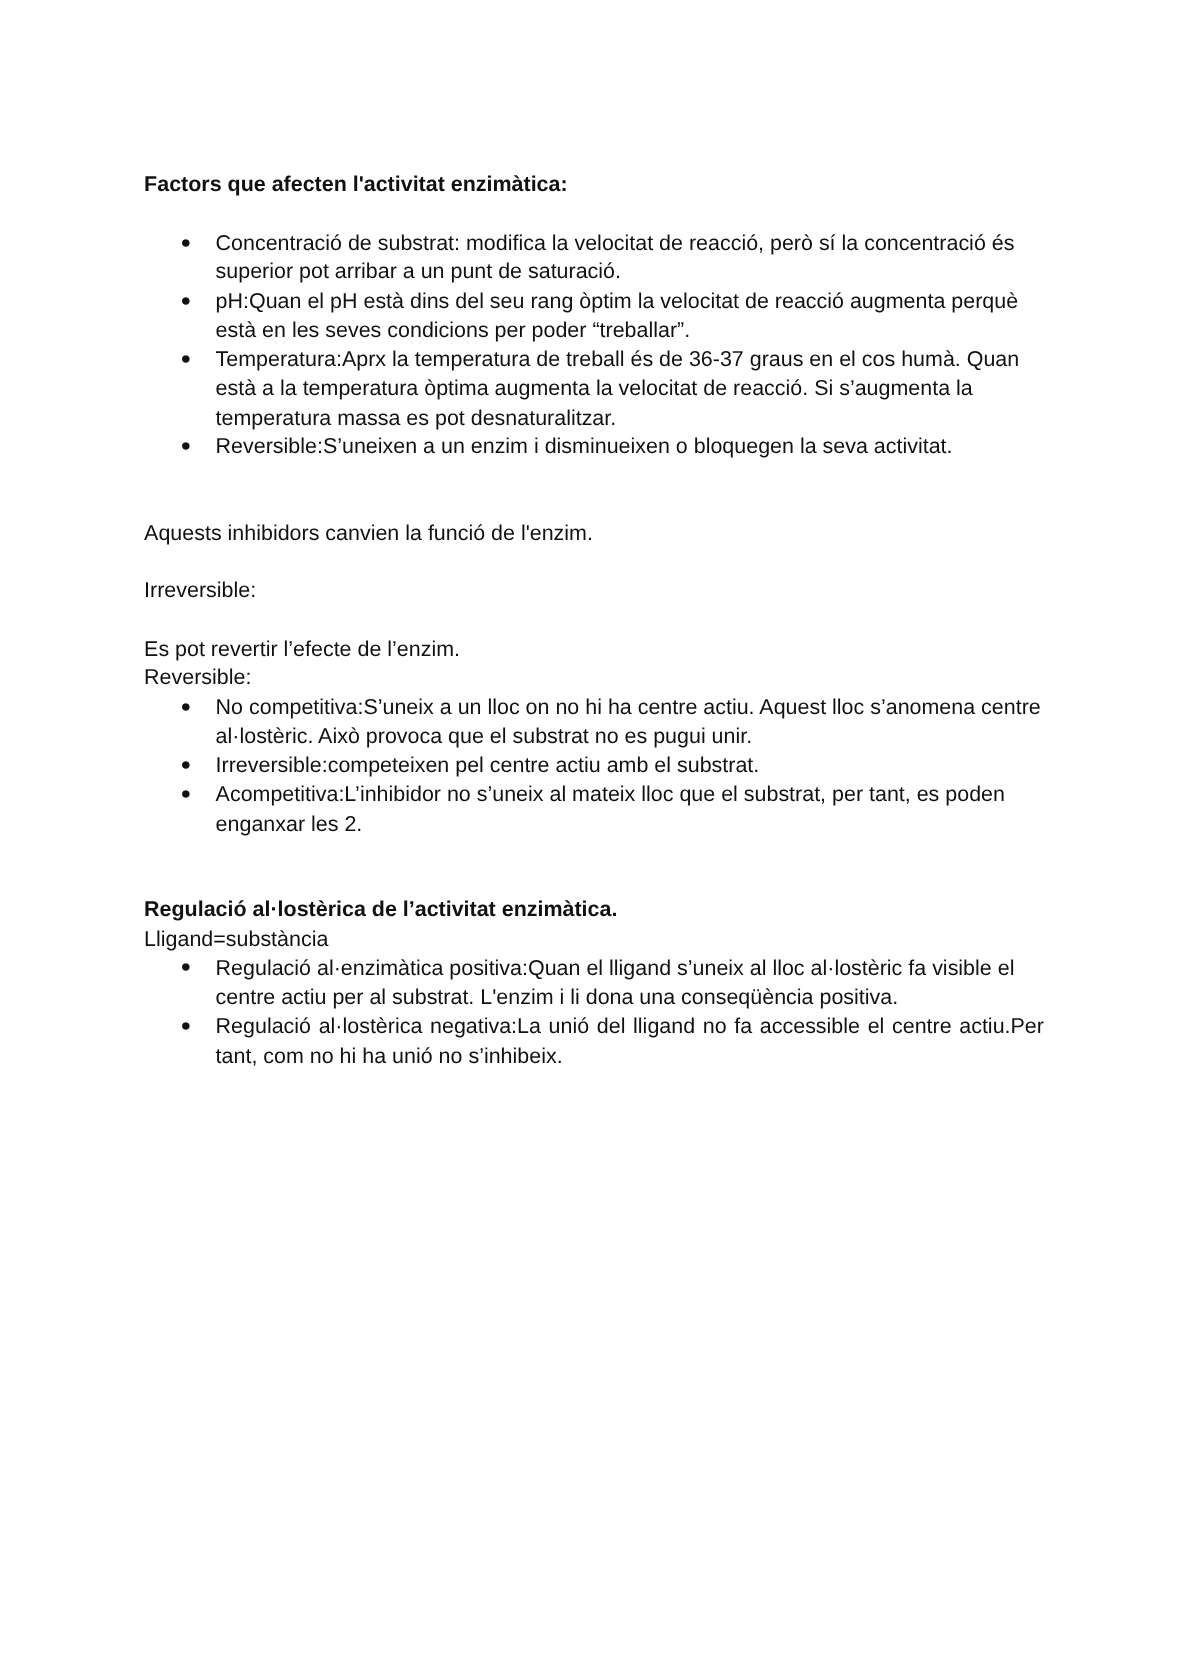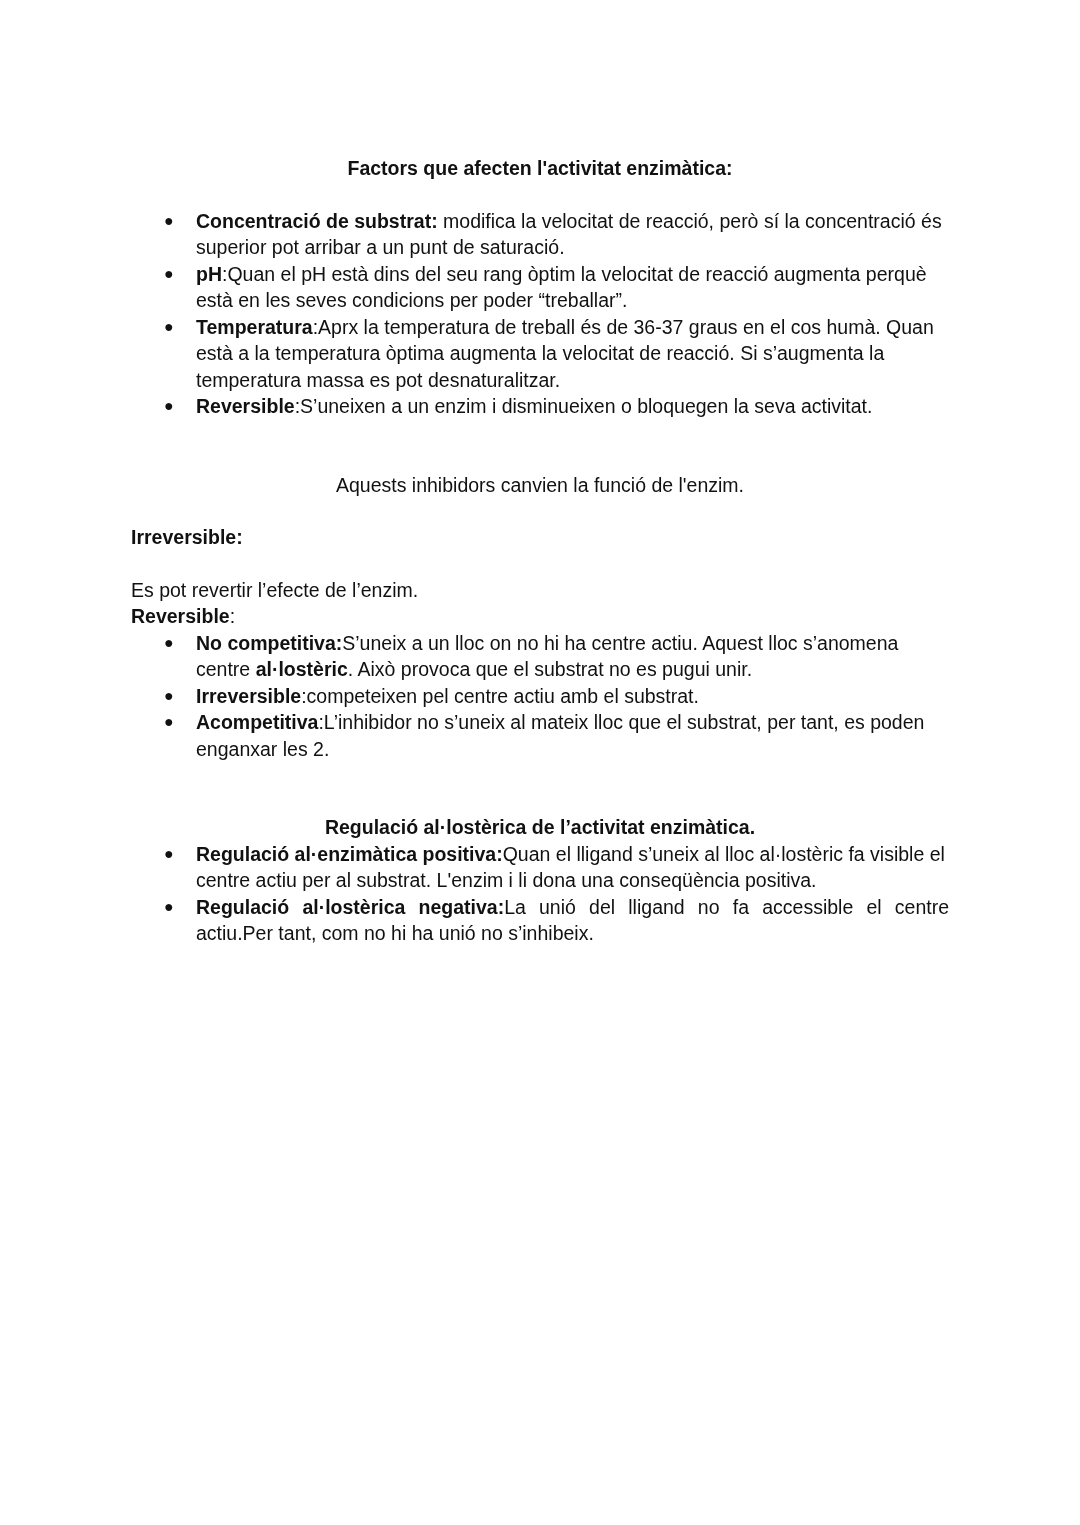--- a/index.html
+++ b/index.html
@@ -4,23 +4,23 @@
 <style>
   html, body { margin: 0; padding: 0; background: #ffffff; }
   body {
     width: 1080px; height: 1525px; position: relative; overflow: hidden;
     font-family: "Liberation Sans", sans-serif;
     color: #111111;
     font-size: 19.5px;
     line-height: 26.5px;
   }
   .page { position: absolute; left: 131px; top: 155px; width: 818px; }
-  .heading { text-align: center; font-weight: bold; }
-  .center { text-align: center; }
-  b, .b { font-weight: bold; }
+  .heading { font-weight: bold; }
+  .center { text-align: left; }
+  b, .b { font-weight: normal; }
   ul { list-style: none; margin: 0; padding: 0; }
   li { position: relative; padding-left: 65px; }
   li .bullet { position: absolute; left: 33px; top: 0; font-size: 16px; }
   .justify { text-align: justify; text-align-last: left; }
   .gap-md { height: 26px; }
 </style>
 </head>
 <body>
 
 <div class="page">
@@ -70,20 +70,21 @@
     <li>
       <span class="bullet">●</span>
       <b>Acompetitiva</b><span>:L’inhibidor no s’uneix al mateix lloc que el substrat, per tant, es poden enganxar les 2.</span>
     </li>
   </ul>
 
   <div class="gap-md"></div>
   <div class="gap-md"></div>
 
   <div class="heading">Regulació al·lostèrica de l’activitat enzimàtica.</div>
+  <div>Lligand=substància</div>
 
   <ul>
     <li>
       <span class="bullet">●</span>
       <b>Regulació al·enzimàtica positiva:</b><span>Quan el lligand s’uneix al lloc al·lostèric fa visible el centre actiu per al substrat. L'enzim i li dona una conseqüència positiva.</span>
     </li>
     <li class="justify">
       <span class="bullet">●</span>
       <b>Regulació al·lostèrica negativa:</b><span>La unió del lligand no fa accessible el centre actiu.Per tant, com no hi ha unió no s’inhibeix.</span>
     </li>

